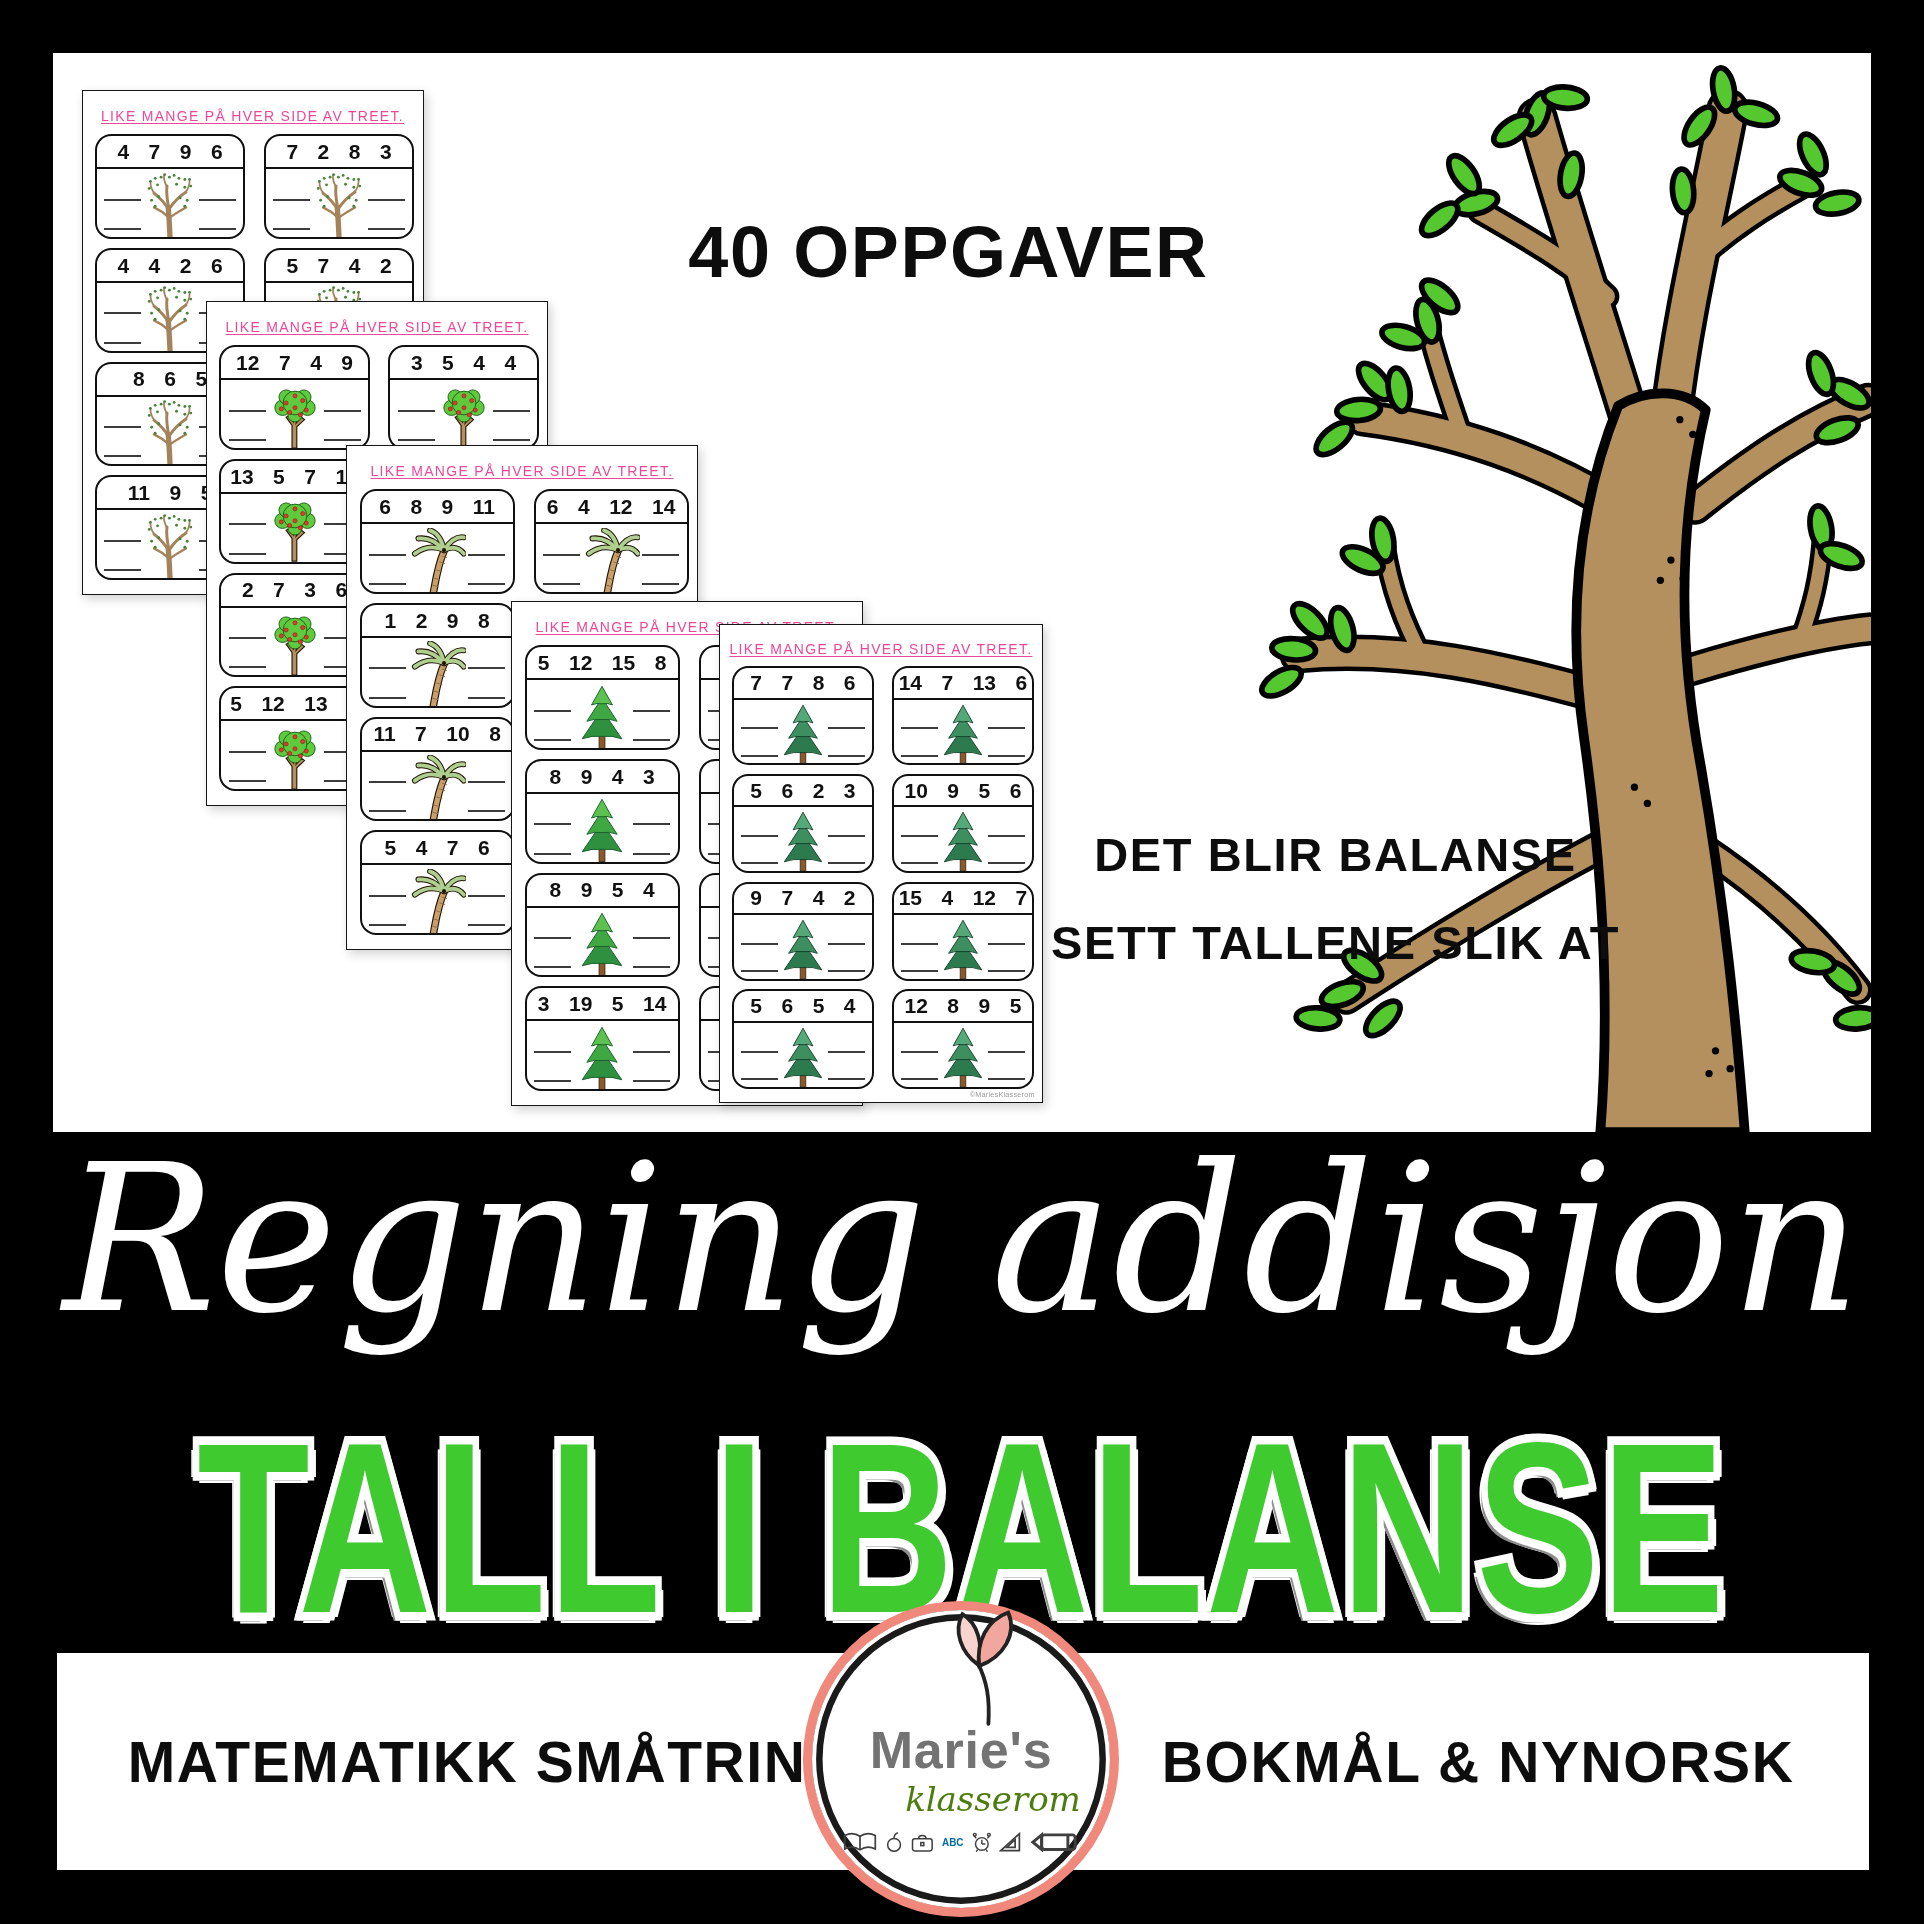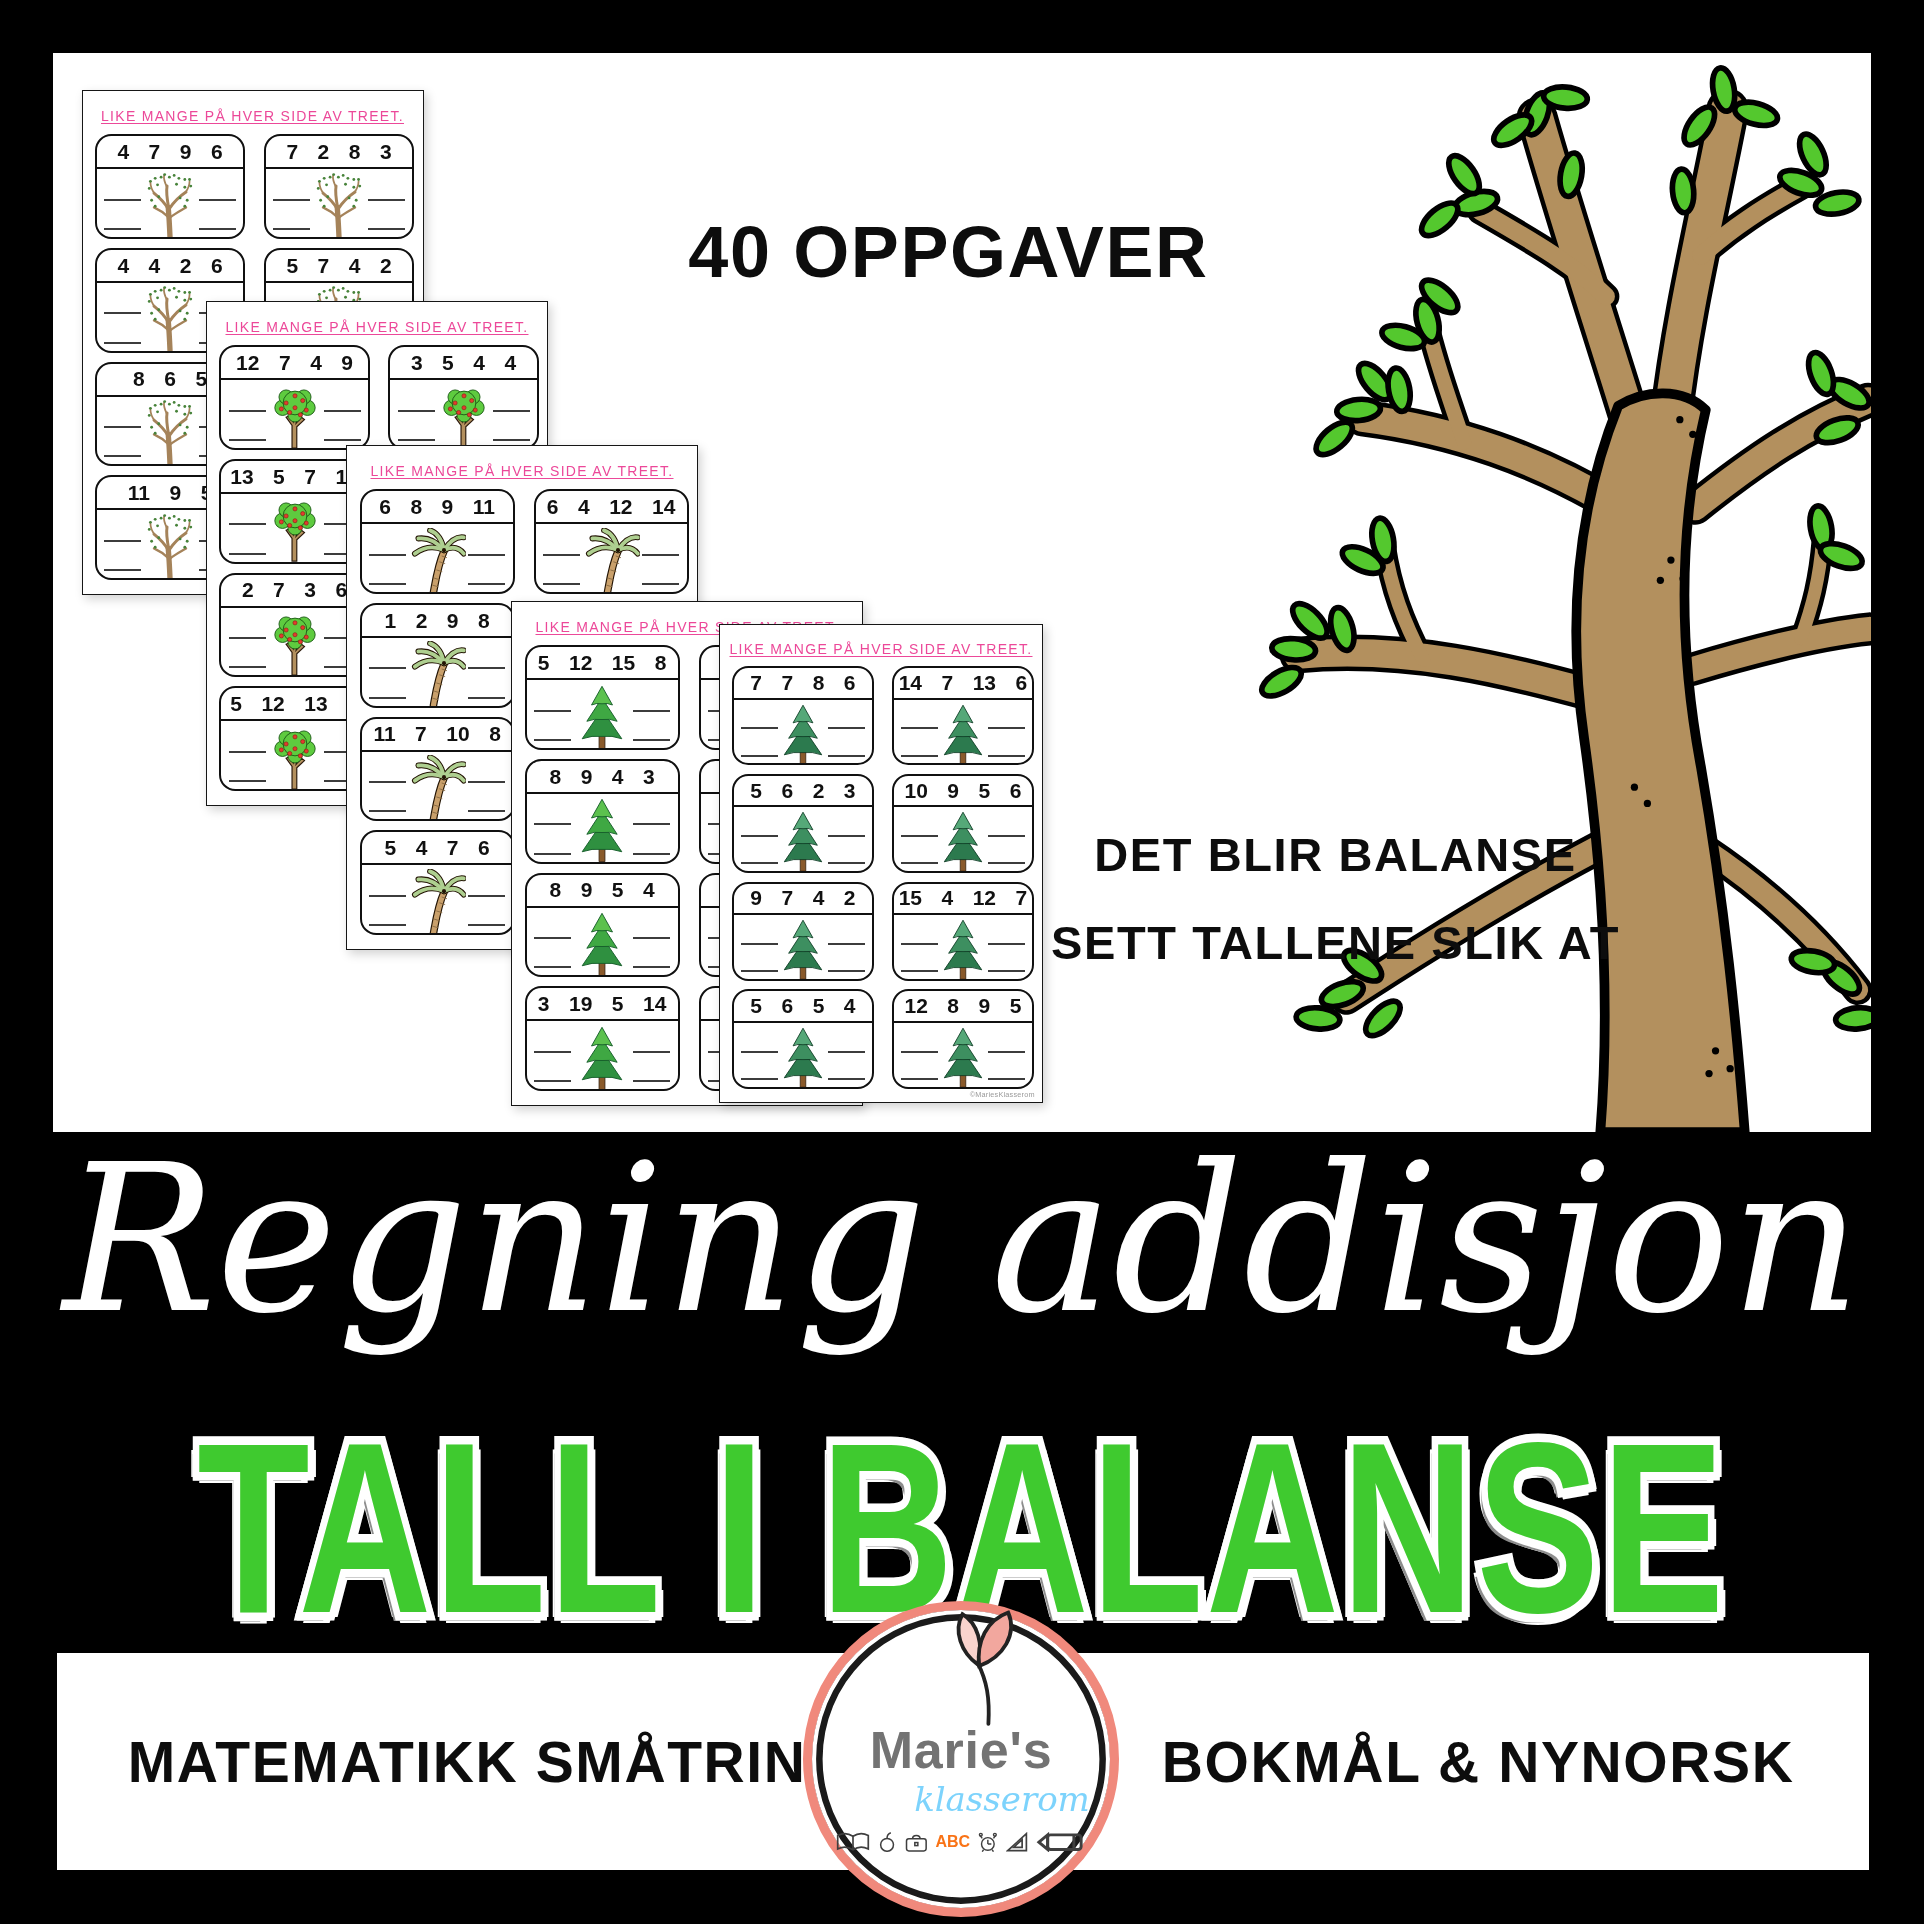--- a/index.html
+++ b/index.html
@@ -56,26 +56,26 @@
   .foot-left{left:65px;width:733px;}
   .foot-right{right:24.4px;width:733px;}
 
   
   .logo{position:absolute;left:803px;top:1601px;width:316px;height:316px;z-index:10;}
   .logo-circle{position:absolute;inset:0;border-radius:50%;background:#fff;border:9px solid #f0897c;
                box-shadow:inset 0 0 0 4.1px #fff, inset 0 0 0 10.6px #1a1a1a;box-sizing:border-box;}
   .logo-sprout{position:absolute;top:6.5px;left:56%;transform:translateX(-50%);height:122px;}
   .logo-name{position:absolute;top:119px;left:0;width:100%;text-align:center;
              font-size:52px;font-weight:bold;color:#737373;letter-spacing:0.8px;}
-  .logo-sub{position:absolute;top:178px;left:9px;width:100%;text-align:center;padding-left:64px;box-sizing:border-box;
-            font-family:"DejaVu Serif",serif;font-style:italic;font-size:34px;color:#7dd3fc;}
+  .logo-sub{position:absolute;top:178px;left:0;width:100%;text-align:center;padding-left:64px;box-sizing:border-box;
+            font-family:"DejaVu Serif",serif;font-style:italic;font-size:34px;color:#4d7c0f;}
   .logo-icons{position:absolute;top:231px;left:0;width:100%;display:flex;justify-content:center;
               align-items:center;gap:8.1px;}
   .logo-icons svg{height:20.4px;}
-  .abc-label{font-size:16px;font-weight:bold;color:#f97316;letter-spacing:0;}
+  .abc-label{font-size:10px;font-weight:bold;color:#0369a1;letter-spacing:0;}
 </style>
 </head>
 <body>
 
 <div class="canvas">
 
   <div class="top-panel">
 
     <svg class="big-tree" viewBox="0 0 830 1330" xmlns="http://www.w3.org/2000/svg">
       <g id="bt-branches" fill="none" stroke-linecap="round">

